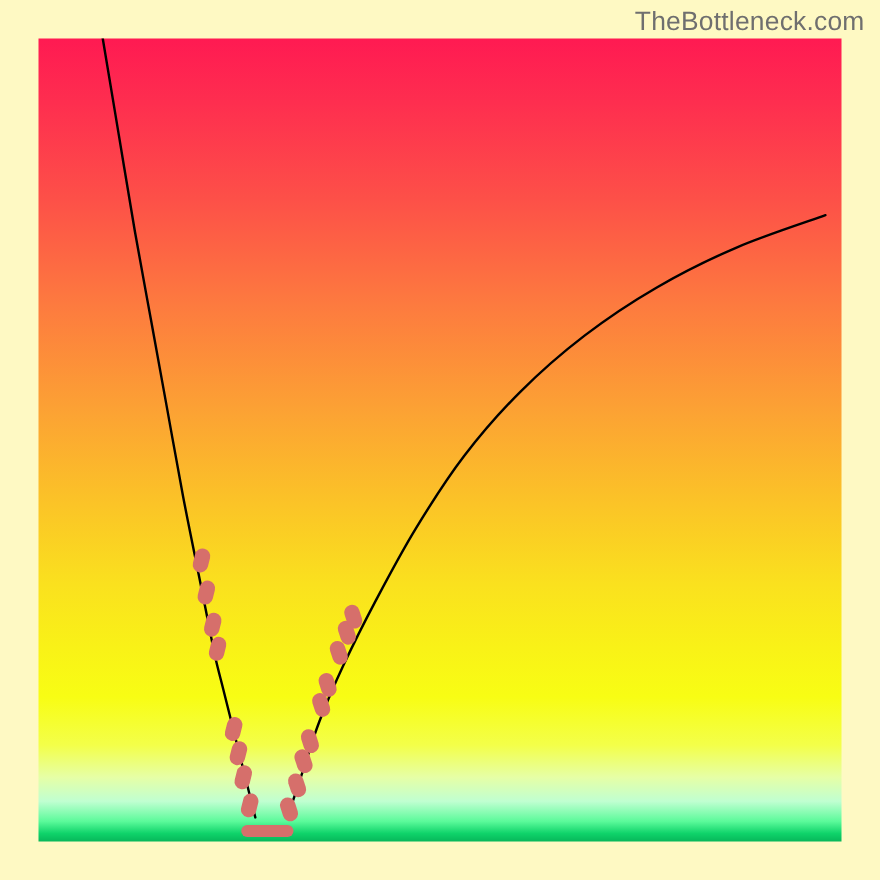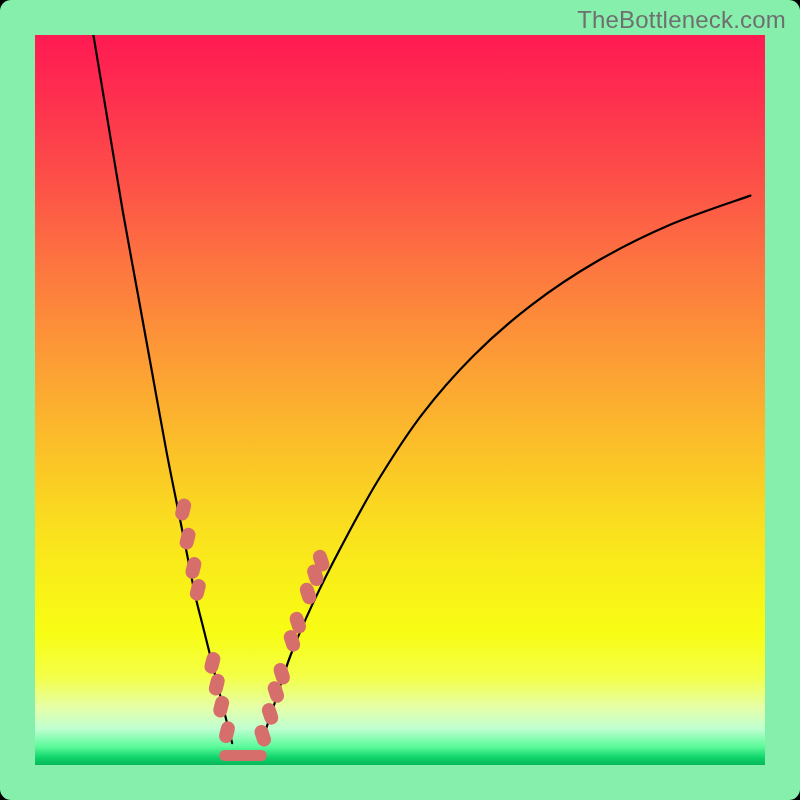--- a/index.html
+++ b/index.html
@@ -8,22 +8,21 @@
     width: 800px;
     height: 800px;
     overflow: hidden;
     background: #000;
     font-family: Arial, Helvetica, sans-serif;
   }
   .frame {
     position: relative;
     width: 800px;
     height: 800px;
-    background: #86efac;
-    border-radius: 11px;
+    background: #fef9c3;
   }
   .plot-area {
     position: absolute;
     left: 35px;
     top: 35px;
     width: 730px;
     height: 730px;
     
     background:
       linear-gradient(to bottom,

